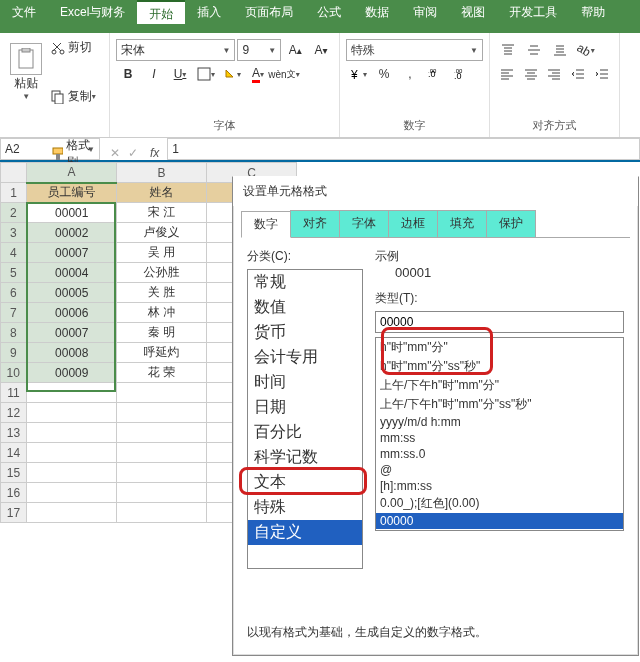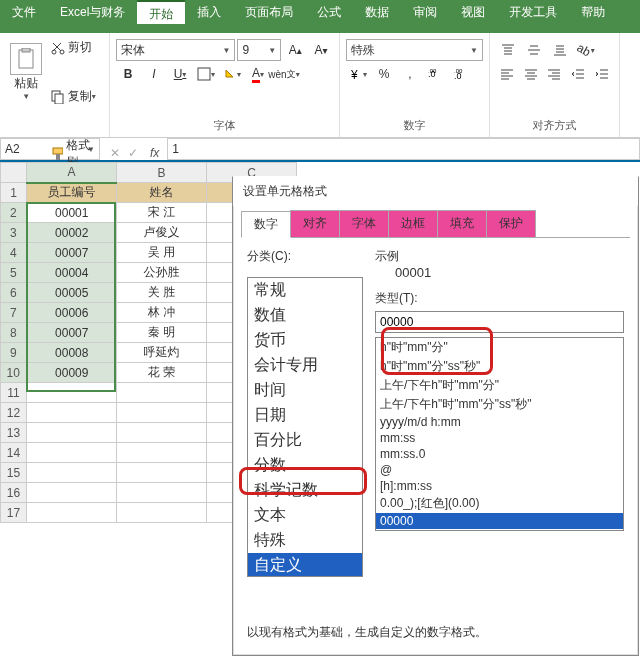--- a/index.html
+++ b/index.html
@@ -41,25 +41,25 @@
   .sheet td.cell { background:#fff; height:20px; }
   .sheet td.sel-col { background:#d7e4d7; }
   .sheet th.sel-ch { background:#d7e4d7; border-bottom:2px solid #4a8c4a; }
   .sheet th.sel-rh { background:#d7e4d7; border-right:2px solid #4a8c4a; }
   .sel-outline { position:absolute; border:2px solid #4a8c4a; pointer-events:none; }
   
   
   .dialog { position: absolute; left: 232px; top: 176px; width: 407px; height: 480px; background: #fff; border: 1px solid #888; border-top: 1px solid #fff; box-shadow: 0 0 0 1px #ddd inset; }
   .dialog-title { padding: 6px 10px; font-size: 12px; background:#fff; }
   .dialog-tabs { display: flex; border-bottom: 1px solid #aaa; margin: 4px 8px 0 8px; }
-  .dialog-tabs .dtab { padding: 4px 12px; border: 1px solid #aaa; border-bottom: none; margin-right: -1px; background:#ec4899; cursor:pointer; font-size:12px; }
+  .dialog-tabs .dtab { padding: 4px 12px; border: 1px solid #aaa; border-bottom: none; margin-right: -1px; background:#5eead4; cursor:pointer; font-size:12px; }
   .dialog-tabs .dtab.active { background:#fff; position:relative; top:1px; border-bottom:1px solid #fff; }
   .dialog-body { padding: 10px 14px; display:flex; gap:12px; }
   .catlist { width: 116px; }
-  .catlist .lbl { margin-bottom:12px; }
+  .catlist .lbl { margin-bottom:4px; }
   .listbox { border:1px solid #888; height: 300px; overflow:hidden; background:#fff; }
   .listbox .li { padding:2px 6px; font-size:16px; cursor:pointer; }
   .listbox .li.sel { background:#2060c0; color:#fff; }
   .detail { flex:1; }
   .example { margin-bottom: 10px; }
   .example .exv { padding-left: 20px; font-size:13px; }
   .tlabel { margin-bottom:4px; }
   .tinput { border:1px solid #888; width: 100%; padding:3px 4px; font-size:12px; }
   .fmtlist { border:1px solid #888; height: 194px; margin-top:4px; overflow:hidden; background:#fff; }
   .fmtlist .li { padding:1px 4px; font-size:12px; cursor:pointer; }
@@ -404,21 +404,20 @@
     <div class="catlist">
       <div class="lbl">分类(C):</div>
       <div class="listbox">
         <div class="li">常规</div>
         <div class="li">数值</div>
         <div class="li">货币</div>
         <div class="li">会计专用</div>
         <div class="li">时间</div>
         <div class="li">日期</div>
         <div class="li">百分比</div>
-        <div class="li">分数</div>
         <div class="li">科学记数</div>
         <div class="li">文本</div>
         <div class="li">特殊</div>
         <div class="li sel">自定义</div>
       </div>
     </div>
     <div class="detail">
       <div class="example">
         <div>示例</div>
         <div class="exv">00001</div>

